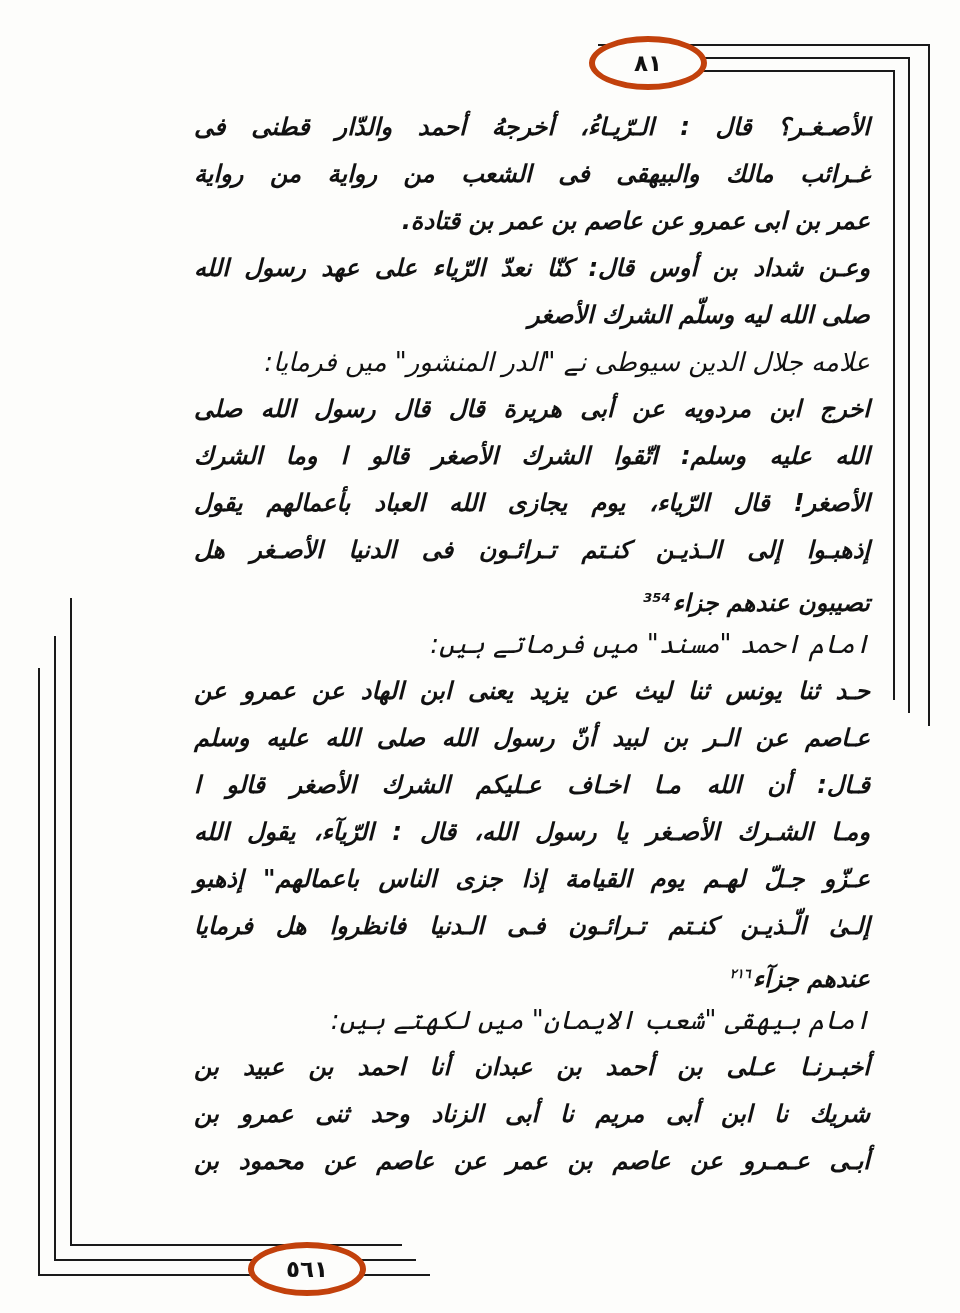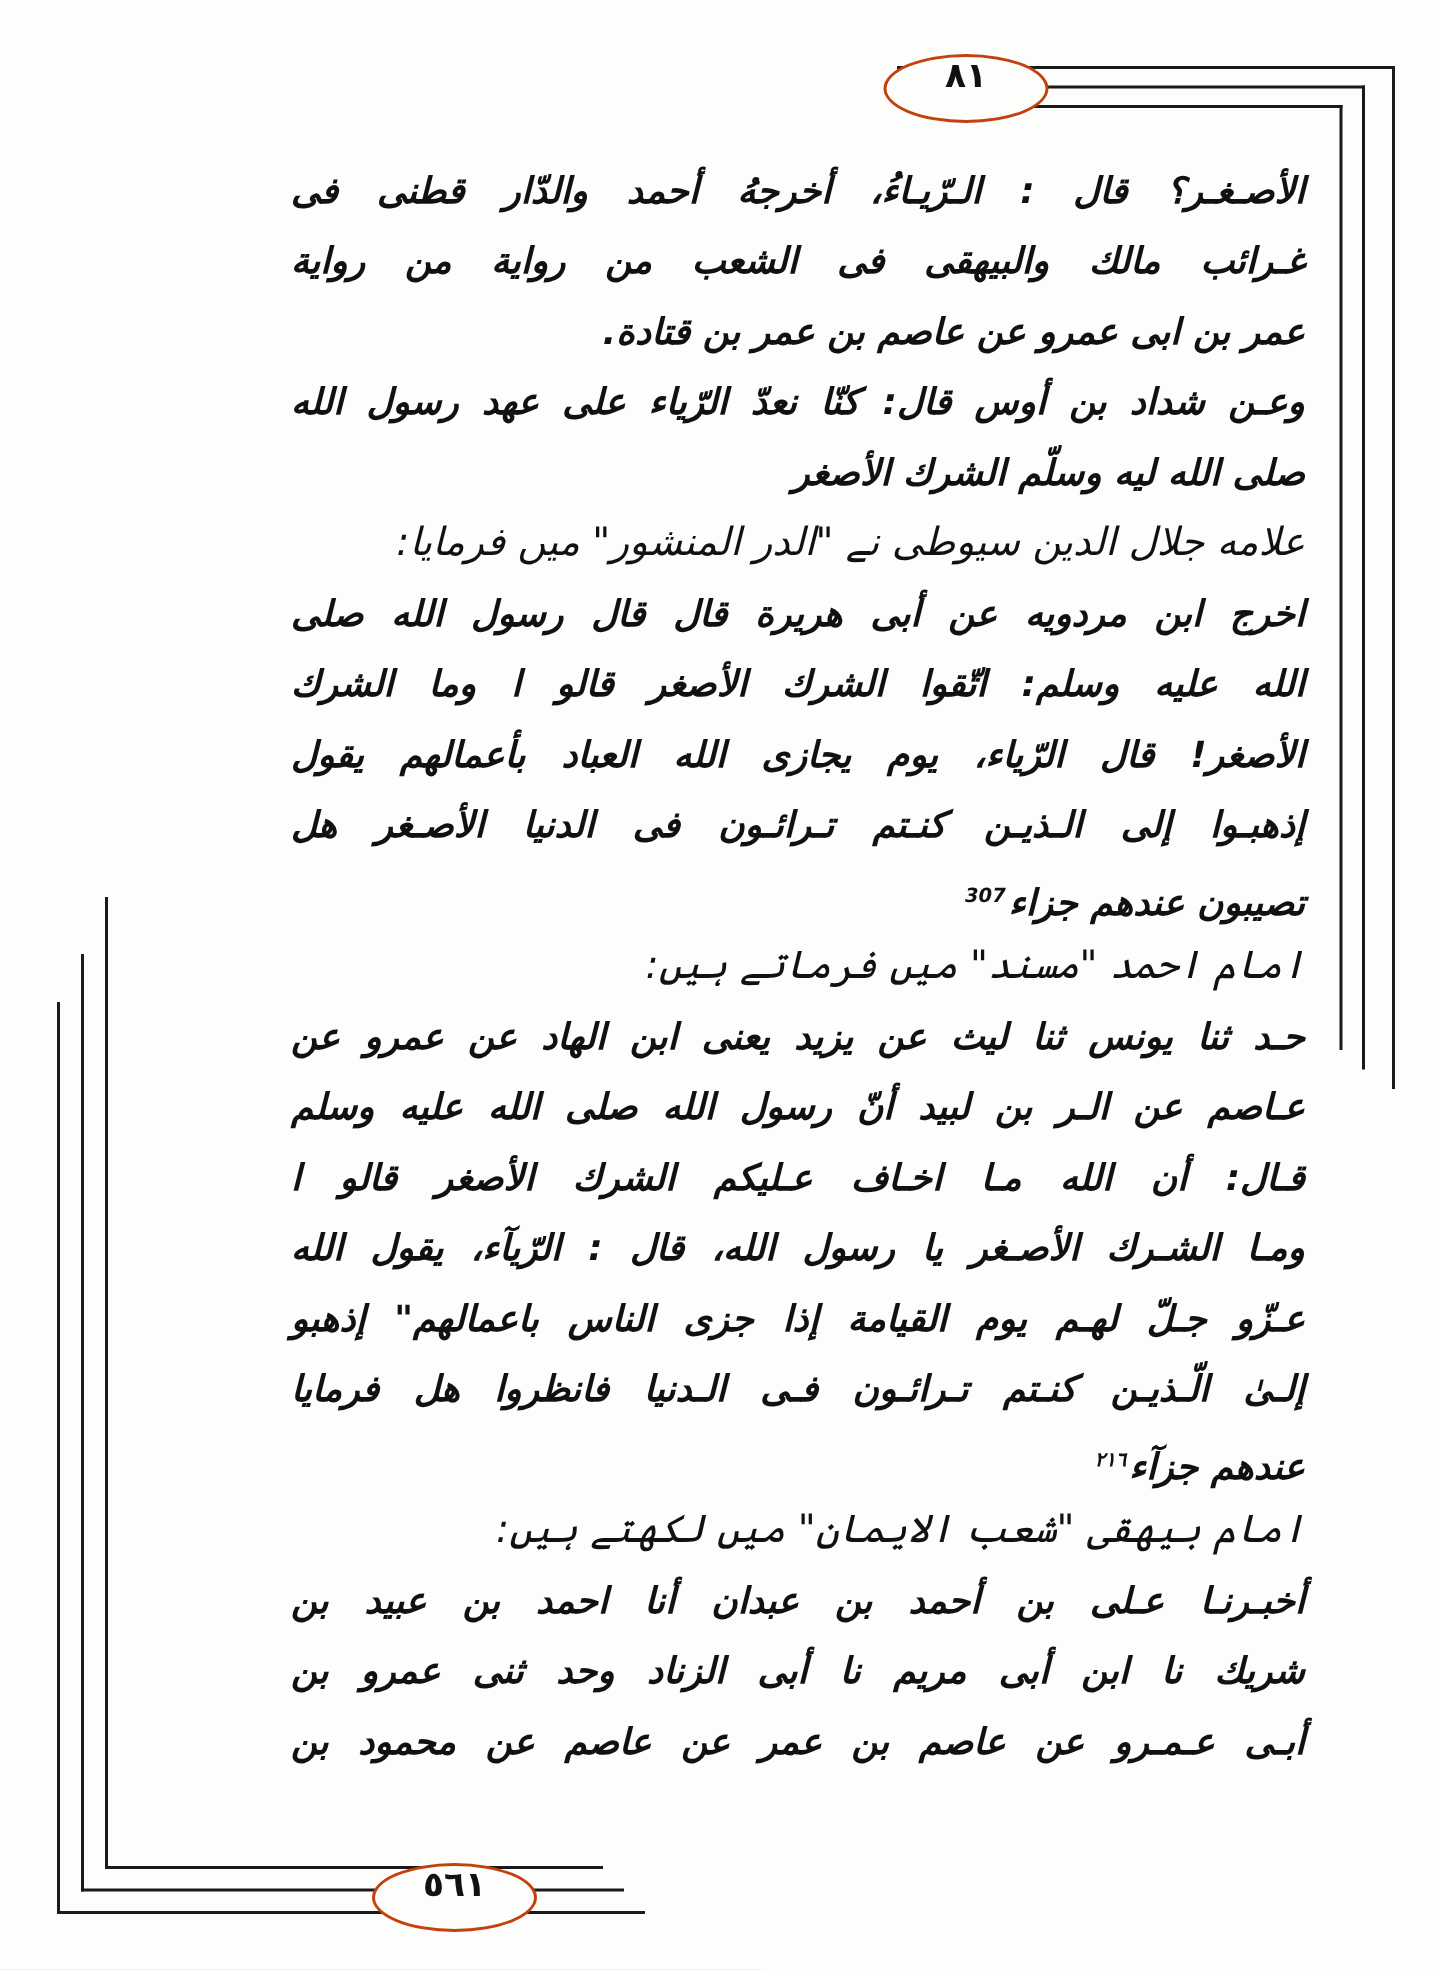--- a/index.html
+++ b/index.html
@@ -33,23 +33,23 @@
   .b3 { left: 70px;  top: 1244px; width: 332px; }
   .l1 { left: 38px;  top: 668px;  height: 608px; }
   .l2 { left: 54px;  top: 636px;  height: 625px; }
   .l3 { left: 70px;  top: 598px;  height: 648px; }
 
   
   .oval {
     position: absolute;
     width: 106px; height: 42px;
     background: #fdfdfb;
-    border: 2px solid #c2410c;
+    border: 6px solid #c2410c;
     border-radius: 50%;
-    display: flex; align-items: flex-start; justify-content: center;
+    display: flex; align-items: center; justify-content: center;
     font-size: 23px; font-weight: bold;
     z-index: 3;
   }
   .oval-top    { left: 589px; top: 36px; }
   .oval-bottom { left: 248px; top: 1242px; }
 
   
   .textblock {
     position: absolute;
     top: 104px;
@@ -112,21 +112,21 @@
     <div class="line just"><span>الأصـغـر؟ قال : الـرّيـاءُ، أخرجهُ أحمد والدّار قطنى فى</span></div>
     <div class="line just"><span>غـرائب مالك والبيهقى فى الشعب من رواية من رواية</span></div>
     <div class="line"><span>عمر بن ابى عمرو عن عاصم بن عمر بن قتادة.</span></div>
     <div class="line just"><span>وعـن شداد بن أوس قال: كنّا نعدّ الرّياء على عهد رسول الله</span></div>
     <div class="line"><span>صلى الله ليه وسلّم الشرك الأصغر</span></div>
     <div class="line urdu"><span>علامه جلال الدين سيوطى نے "الدر المنشور" ميں فرمايا:</span></div>
     <div class="line just"><span>اخرج ابن مردويه عن أبى هريرة قال قال رسول الله صلى</span></div>
     <div class="line just"><span>الله عليه وسلم: اتّقوا الشرك الأصغر قالو ا وما الشرك</span></div>
     <div class="line just"><span>الأصغر! قال الرّياء، يوم يجازى الله العباد بأعمالهم يقول</span></div>
     <div class="line just"><span>إذهبـوا إلى الـذيـن كنـتم تـرائـون فى الدنيا الأصـغر هل</span></div>
-    <div class="line"><span>تصيبون عندهم جزاء</span><span class="fn">307</span></div>
+    <div class="line"><span>تصيبون عندهم جزاء</span><span class="fn">354</span></div>
     <div class="line urdu"><span>امام احمد "مسند" ميں فرماتے ہيں:</span></div>
     <div class="line just"><span>حـد ثنا يونس ثنا ليث عن يزيد يعنى ابن الهاد عن عمرو عن</span></div>
     <div class="line just"><span>عـاصم عن الـر بن لبيد أنّ رسول الله صلى الله عليه وسلم</span></div>
     <div class="line just"><span>قـال: أن الله مـا اخـاف عـليكم الشرك الأصغر قالو ا</span></div>
     <div class="line just"><span>ومـا الشـرك الأصـغر يا رسول الله، قال : الرّيآء، يقول الله</span></div>
     <div class="line just"><span>عـزّو جـلّ لهـم يوم القيامة إذا جزى الناس باعمالهم" إذهبو</span></div>
     <div class="line just"><span>إلـىٰ الّـذيـن كنـتم تـرائـون فـى الـدنيا فانظروا هل فرمايا</span></div>
     <div class="line"><span>عندهم جزآء</span><span class="fn">٢١٦</span></div>
     <div class="line urdu"><span>امام بيهقى "شعب الايمان" ميں لکھتے ہيں:</span></div>
     <div class="line just"><span>أخبـرنـا عـلى بن أحمد بن عبدان أنا احمد بن عبيد بن</span></div>

